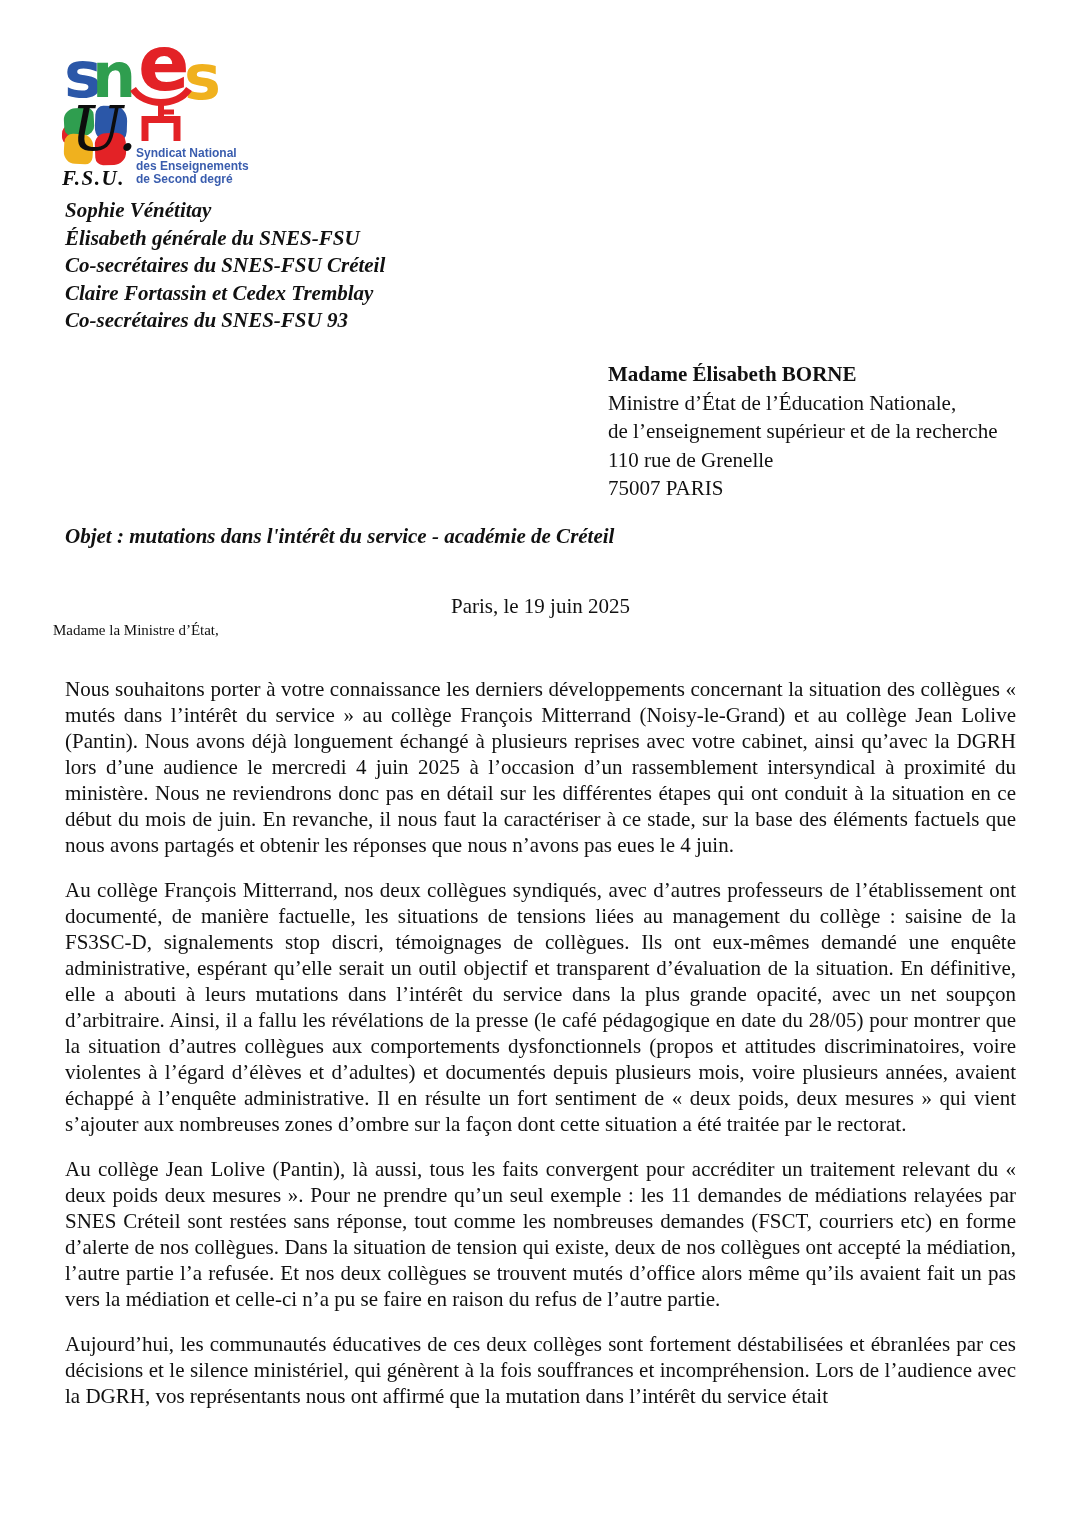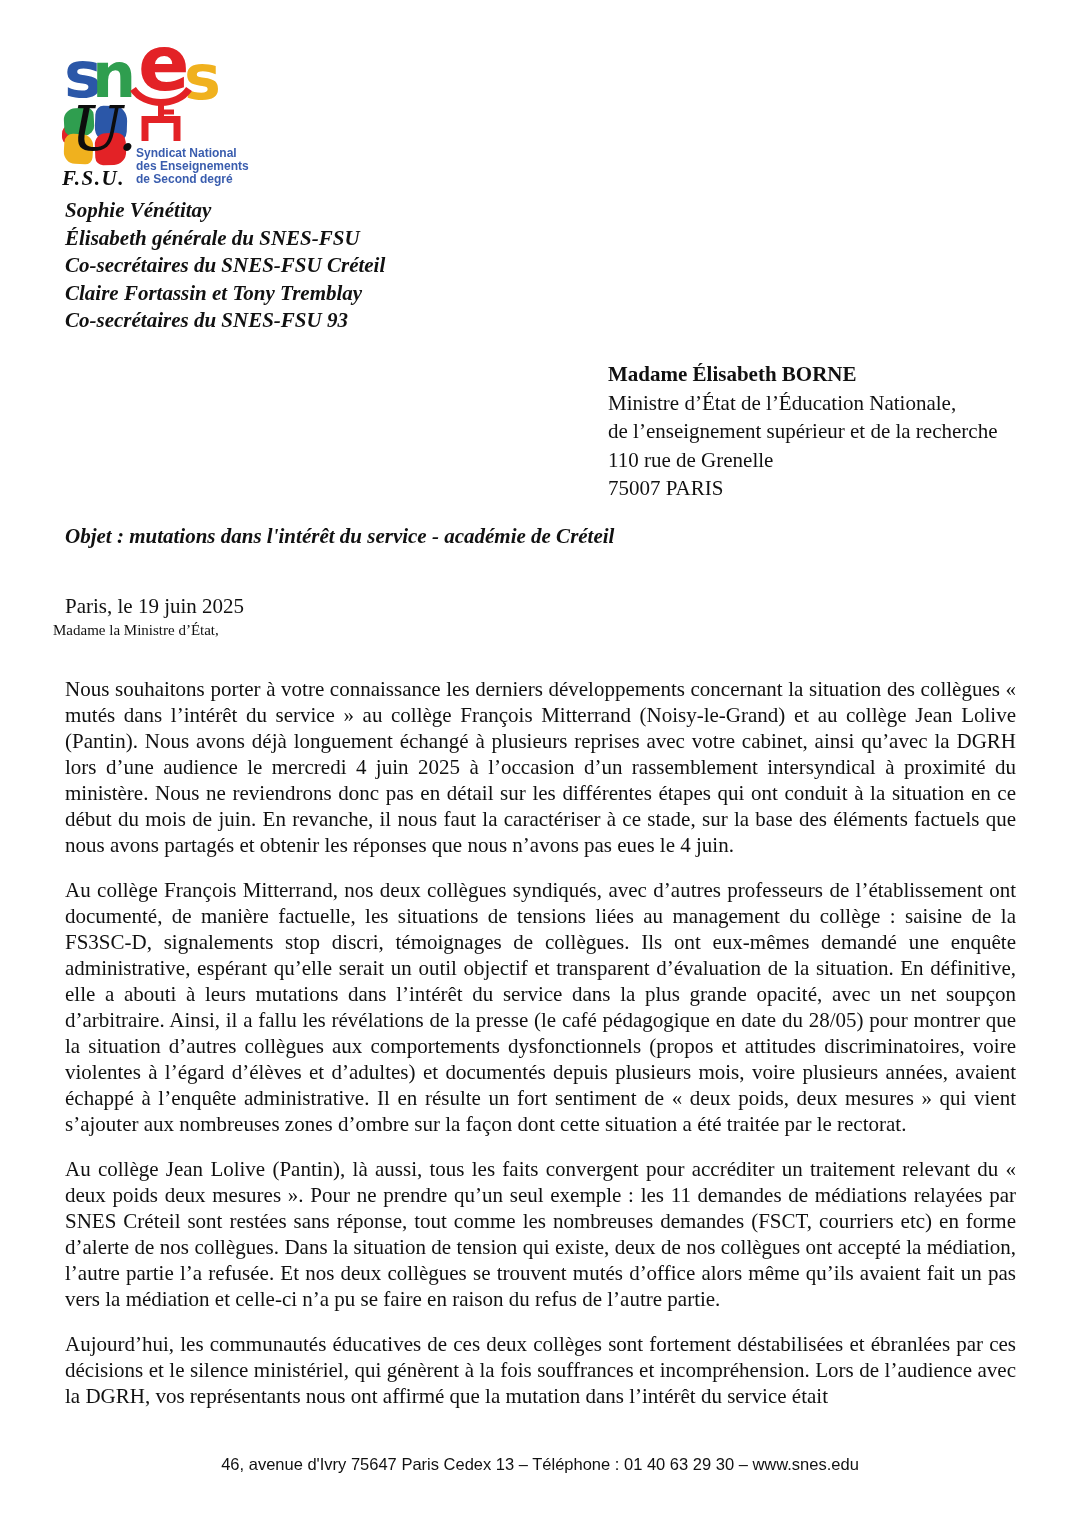--- a/index.html
+++ b/index.html
@@ -53,21 +53,21 @@
     position:absolute;left:608px;top:360px;
     font-size:21px;line-height:28.5px;
   }
   .recipient .line0{font-weight:bold;}
   .subject{
     position:absolute;left:65px;top:524px;width:951px;
     font-size:21px;font-weight:bold;font-style:italic;
   }
   .dateline{
     position:absolute;left:65px;top:594px;width:951px;
-    font-size:21px;text-align:left;
+    font-size:21px;text-align:center;
   }
   .salutation{
     position:absolute;left:53px;top:622px;width:951px;
     font-size:15px;
   }
   .body-text{
     position:absolute;left:65px;top:668px;width:951px;
     font-size:21px;line-height:26px;
   }
   .body-text p{margin:8px 0 19px 0;text-align:justify;}
@@ -111,21 +111,21 @@
       <div>Syndicat National</div>
       <div>des Enseignements</div>
       <div>de Second degré</div>
     </div>
   </header>
 
   <section class="sender">
     <div>Sophie Vénétitay</div>
     <div>Élisabeth générale du SNES-FSU</div>
     <div>Co-secrétaires du SNES-FSU Créteil</div>
-    <div>Claire Fortassin et Tony Tremblay</div>
+    <div>Claire Fortassin et Cedex Tremblay</div>
     <div>Co-secrétaires du SNES-FSU 93</div>
   </section>
 
   <section class="recipient">
     <div class="line0">Madame Élisabeth BORNE</div>
     <div>Ministre d’État de l’Éducation Nationale,</div>
     <div>de l’enseignement supérieur et de la recherche</div>
     <div>110 rue de Grenelle</div>
     <div>75007 PARIS</div>
   </section>
@@ -136,15 +136,14 @@
 
   <div class="salutation">Madame la Ministre d’État,</div>
 
   <div class="body-text">
     <p>Nous souhaitons porter à votre connaissance les derniers développements concernant la situation des collègues « mutés dans l’intérêt du service » au collège François Mitterrand (Noisy-le-Grand) et au collège Jean Lolive (Pantin). Nous avons déjà longuement échangé à plusieurs reprises avec votre cabinet, ainsi qu’avec la DGRH lors d’une audience le mercredi 4 juin 2025 à l’occasion d’un rassemblement intersyndical à proximité du ministère. Nous ne reviendrons donc pas en détail sur les différentes étapes qui ont conduit à la situation en ce début du mois de juin. En revanche, il nous faut la caractériser à ce stade, sur la base des éléments factuels que nous avons partagés et obtenir les réponses que nous n’avons pas eues le 4 juin.</p>
     <p>Au collège François Mitterrand, nos deux collègues syndiqués, avec d’autres professeurs de l’établissement ont documenté, de manière factuelle, les situations de tensions liées au management du collège : saisine de la FS3SC-D, signalements stop discri, témoignages de collègues. Ils ont eux-mêmes demandé une enquête administrative, espérant qu’elle serait un outil objectif et transparent d’évaluation de la situation. En définitive, elle a abouti à leurs mutations dans l’intérêt du service dans la plus grande opacité, avec un net soupçon d’arbitraire. Ainsi, il a fallu les révélations de la presse (le café pédagogique en date du 28/05) pour montrer que la situation d’autres collègues aux comportements dysfonctionnels (propos et attitudes discriminatoires, voire violentes à l’égard d’élèves et d’adultes) et documentés depuis plusieurs mois, voire plusieurs années, avaient échappé à l’enquête administrative. Il en résulte un fort sentiment de « deux poids, deux mesures » qui vient s’ajouter aux nombreuses zones d’ombre sur la façon dont cette situation a été traitée par le rectorat.</p>
     <p>Au collège Jean Lolive (Pantin), là aussi, tous les faits convergent pour accréditer un traitement relevant du « deux poids deux mesures ». Pour ne prendre qu’un seul exemple : les 11 demandes de médiations relayées par SNES Créteil sont restées sans réponse, tout comme les nombreuses demandes (FSCT, courriers etc) en forme d’alerte de nos collègues. Dans la situation de tension qui existe, deux de nos collègues ont accepté la médiation, l’autre partie l’a refusée. Et nos deux collègues se trouvent mutés d’office alors même qu’ils avaient fait un pas vers la médiation et celle-ci n’a pu se faire en raison du refus de l’autre partie.</p>
     <p>Aujourd’hui, les communautés éducatives de ces deux collèges sont fortement déstabilisées et ébranlées par ces décisions et le silence ministériel, qui génèrent à la fois souffrances et incompréhension. Lors de l’audience avec la DGRH, vos représentants nous ont affirmé que la mutation dans l’intérêt du service était</p>
   </div>
 
-  <footer class="page-footer">46, avenue d'Ivry 75647 Paris Cedex 13 – Téléphone : 01 40 63 29 30 –  www.snes.edu</footer>
 
 </div>
 
 </body></html>

